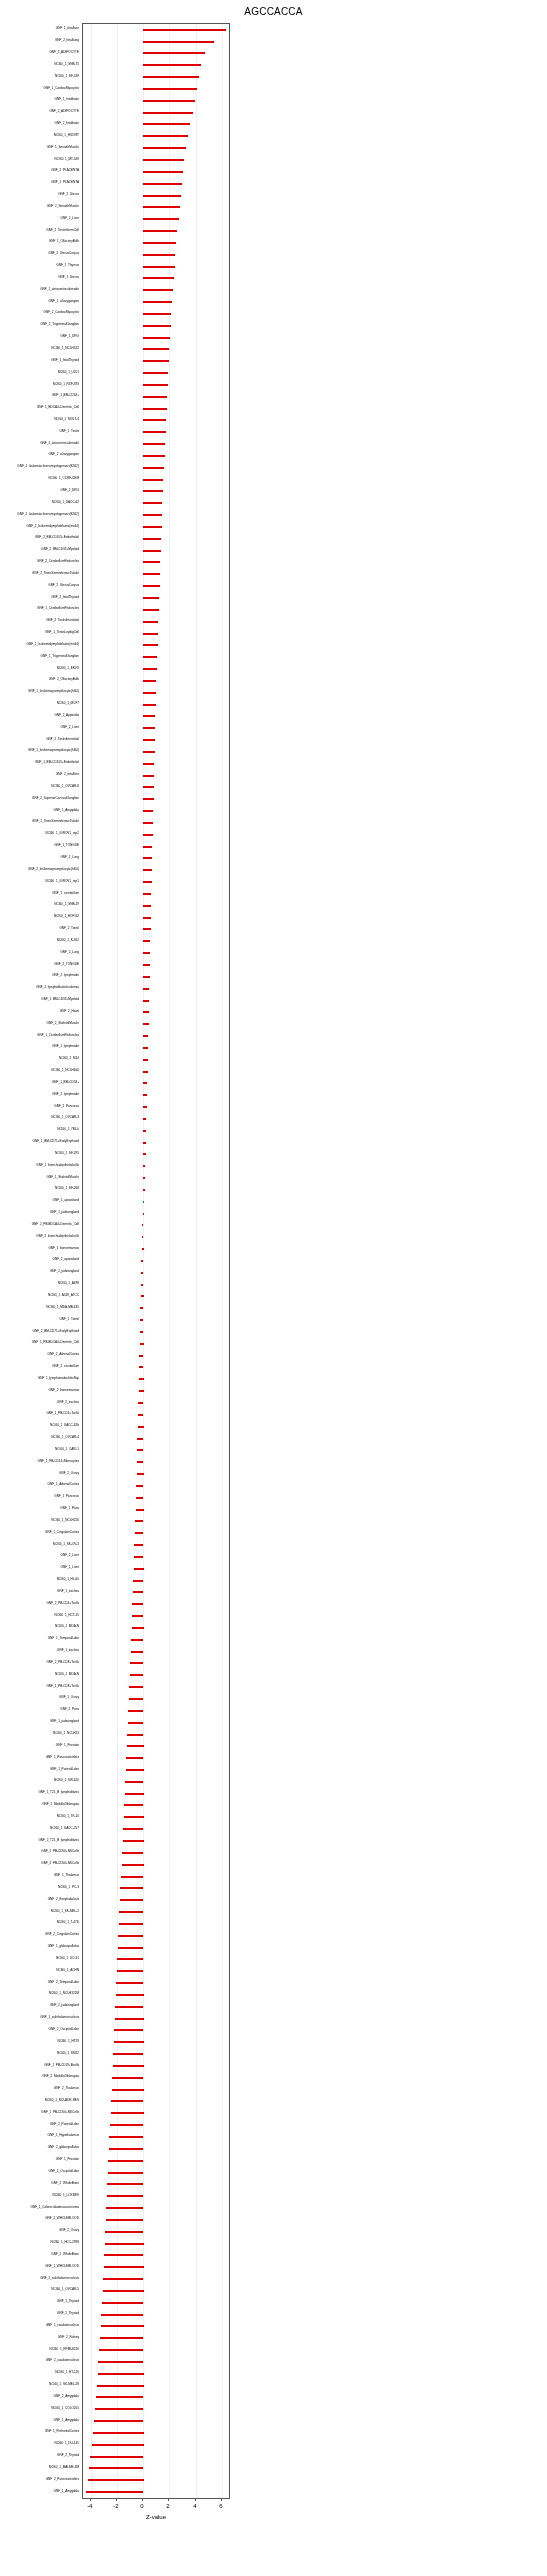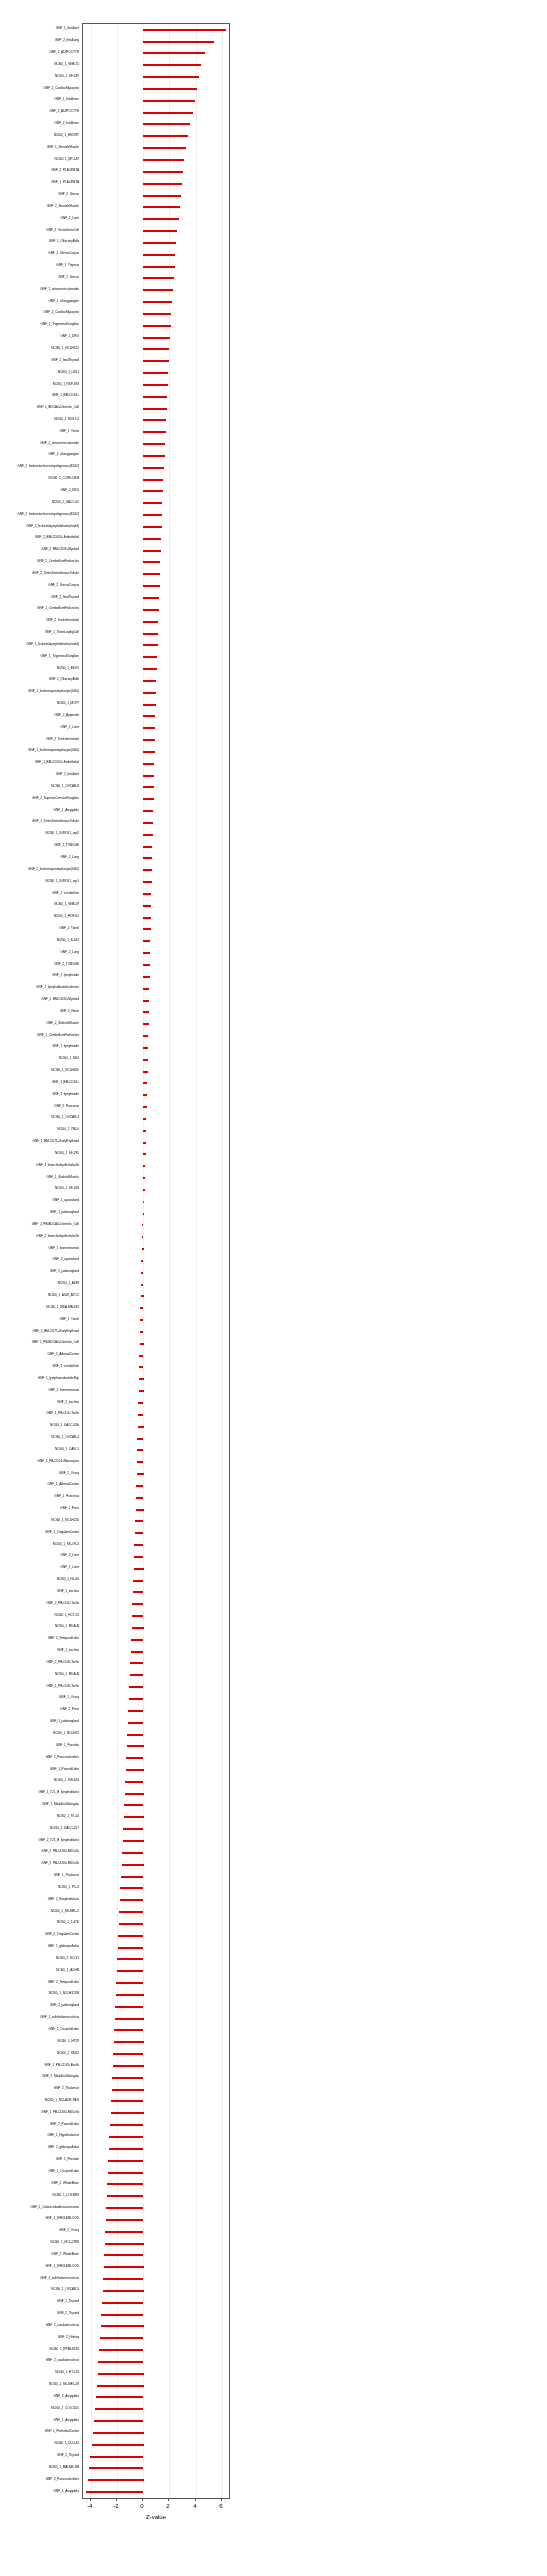--- a/index.html
+++ b/index.html
@@ -45,20 +45,21 @@
   #xaxis{position:absolute;left:82px;top:2498px;width:148px;height:30px;}
   .xtick{position:absolute;top:0;width:0.8px;height:3px;background:#555;}
   .xtlab{position:absolute;top:4.6px;font-size:6px;color:#000;transform:translateX(-50%);}
   #xtitle{position:absolute;left:82px;top:2514px;width:148px;text-align:center;font-size:6px;color:#000;}
 </style>
 </head>
 <body>
 
 <div id="wrap">
 
+  <div id="title">AGCCACCA</div>
 
   <div id="ylabels">
       <div class="ylab" style="top: 4.3px;">GNF_1_fetalliver</div>
       <div class="ylab" style="top: 16px;">GNF_2_fetalliung</div>
       <div class="ylab" style="top: 28px;">GNF_2_ADIPOCYTE</div>
       <div class="ylab" style="top: 40px;">NCI60_1_SNB-75</div>
       <div class="ylab" style="top: 52px;">NCI60_1_SF-539</div>
       <div class="ylab" style="top: 64px;">GNF_1_CardiacMyocytes</div>
       <div class="ylab" style="top: 75px;">GNF_1_fetalbrain</div>
       <div class="ylab" style="top: 87px;">GNF_2_ADIPOCYTE</div>

